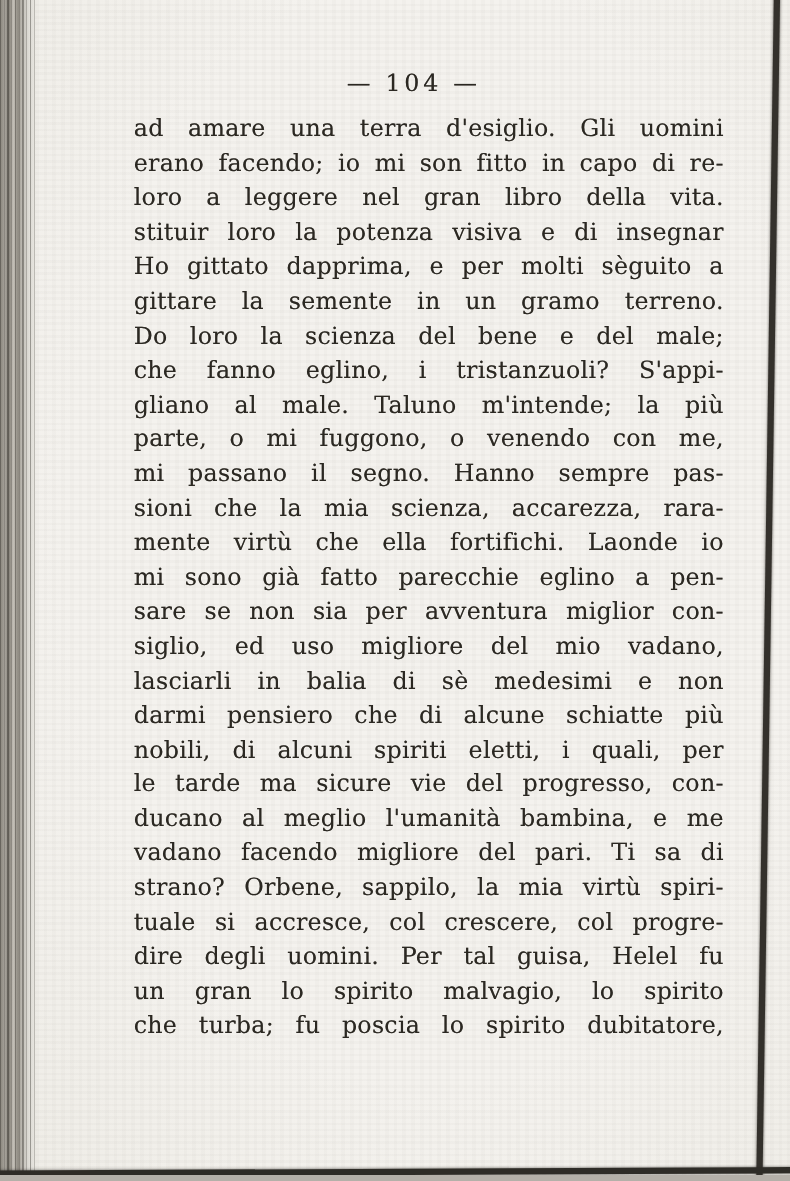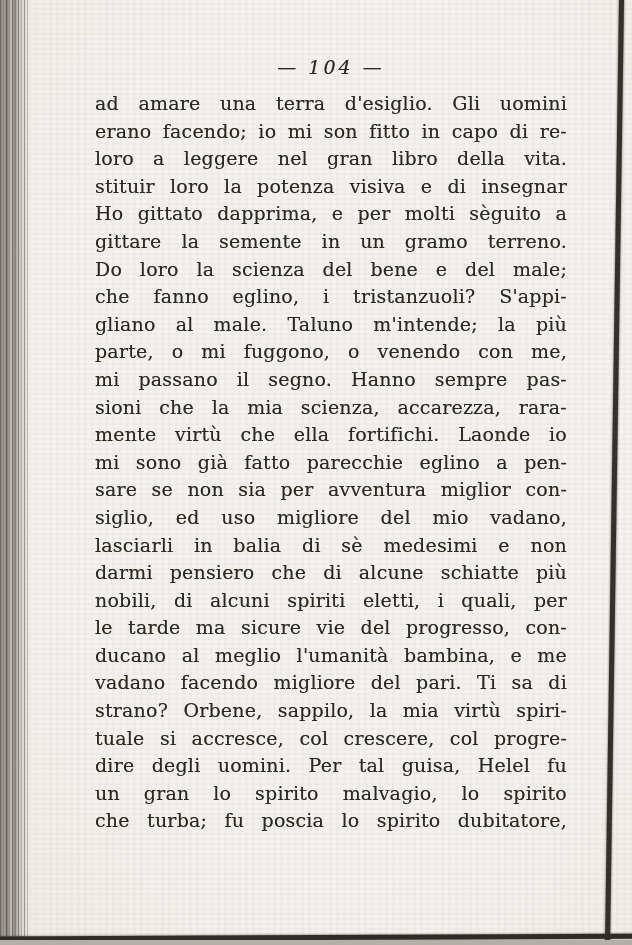--- a/index.html
+++ b/index.html
@@ -64,26 +64,25 @@
   .page-number {
     position: absolute;
     top: 56px;
     left: 95px;
     width: 472px;
     text-align: center;
     font-size: 19px;
     letter-spacing: 3px;
     color: #2b2822;
     text-shadow: 0 0 0.5px rgba(43,40,34,0.55);
-    font-style: italic;
   }
   .body-text {
     position: absolute;
     top: 90px;
-    left: 95px;
+    left: 107px;
     width: 472px;
     color: #2b2822;
     text-shadow: 0 0 0.5px rgba(43,40,34,0.5);
   }
   .line {
     font-size: 19px;
     line-height: 27.6px;
     height: 27.6px;
     overflow: hidden;
     text-align: justify;

